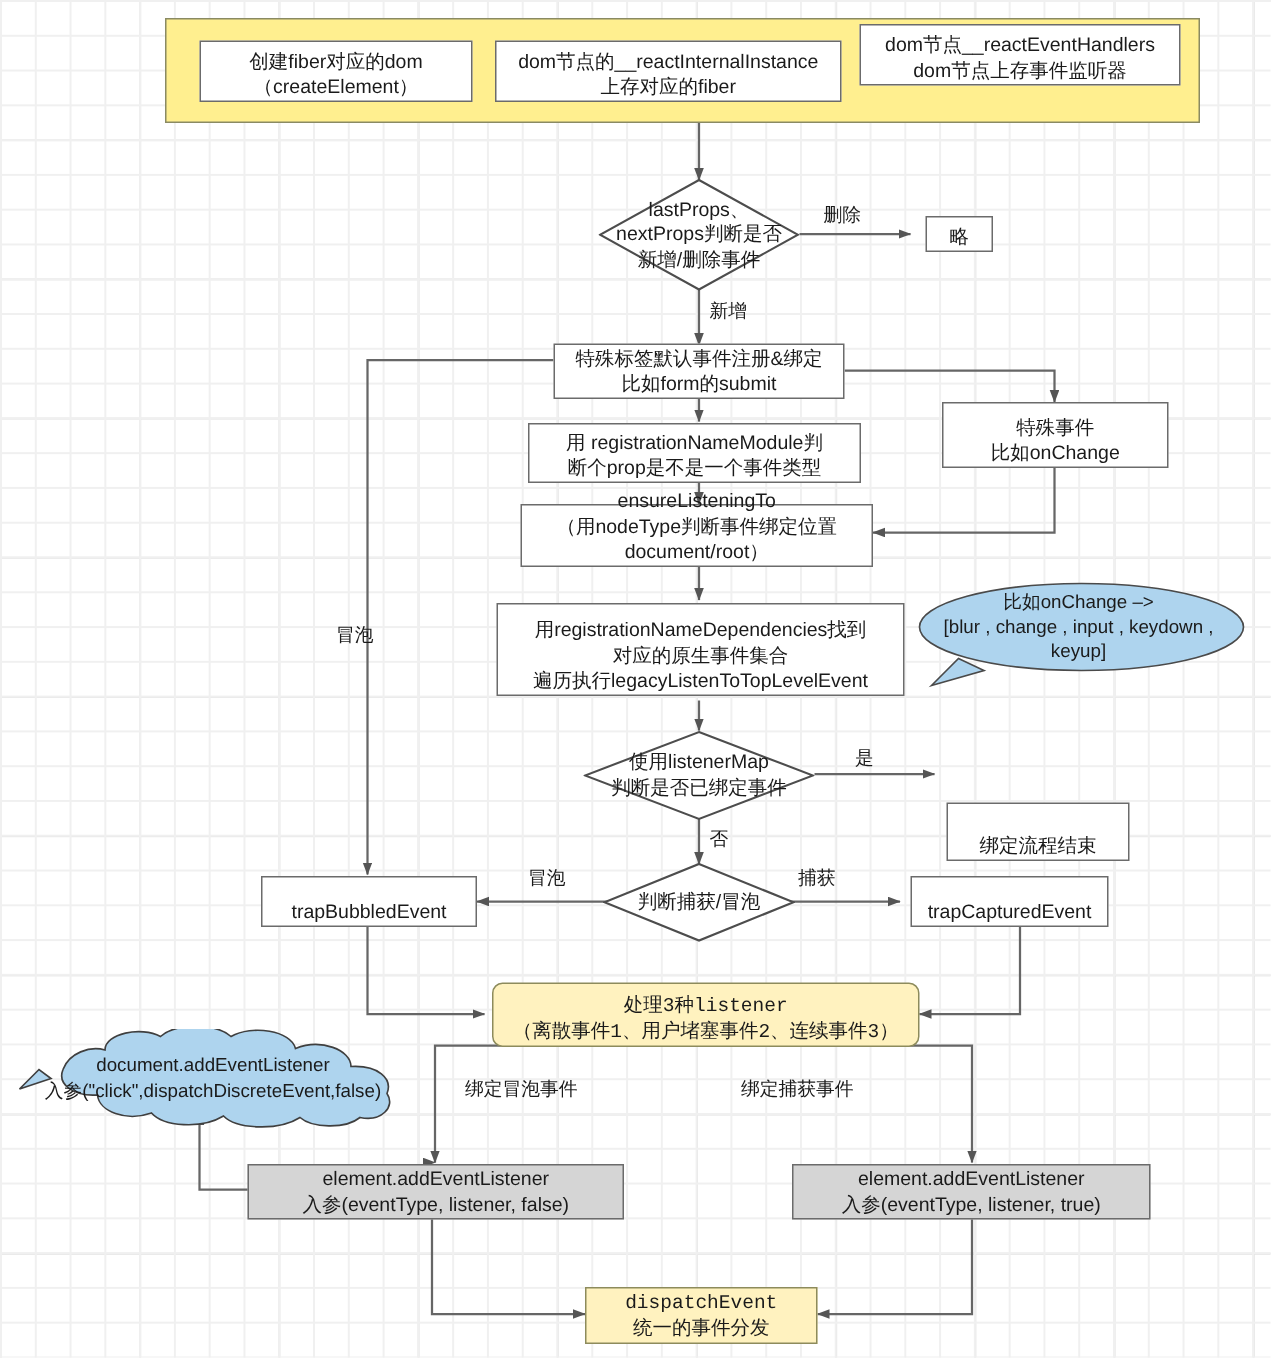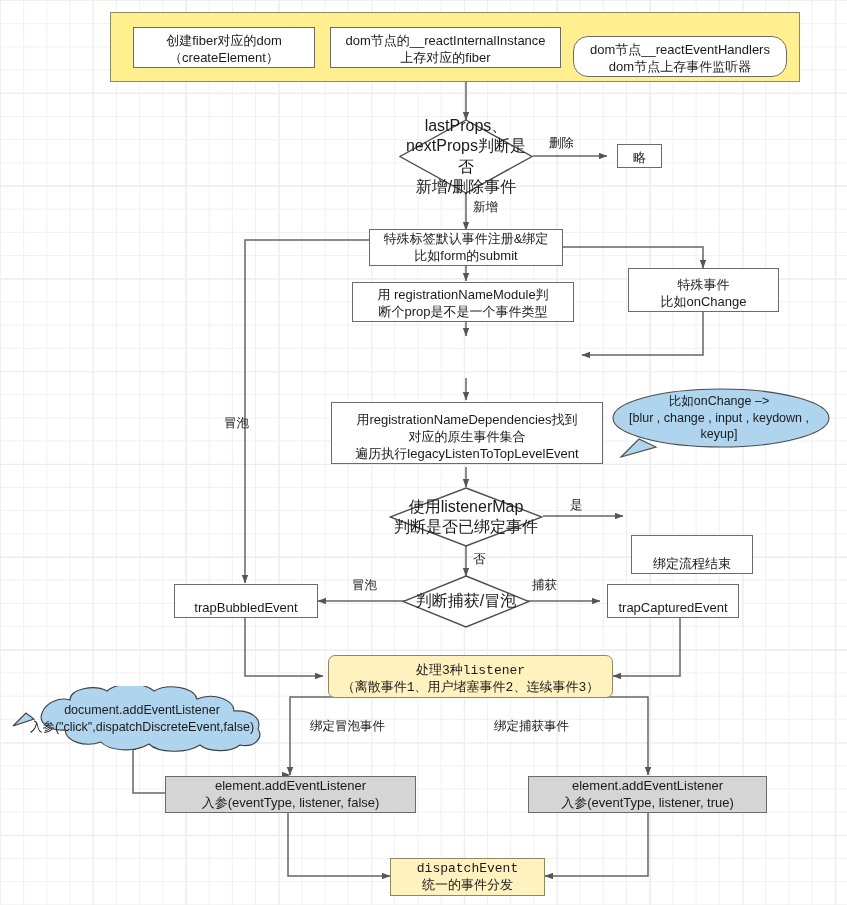--- a/index.html
+++ b/index.html
@@ -26,21 +26,21 @@
   .node{position:absolute;box-sizing:border-box;display:flex;align-items:flex-end;
         justify-content:center;text-align:center;color:#1a1a1a;line-height:1.30;}
   .box{background:#ffffff;border:1.6px solid #6b6b6b;font-size:13px;}
   .banner{background:#ffef8f;border:1.6px solid #8a8a63;}
   .yellowbox{background:#fff2bf;border:1.6px solid #8d8b5c;font-size:13px;font-family:Liberation Mono, monospace;}
   .yellowbox.round{border-radius:7px;}
   .graybox{background:#d5d5d5;border:1.6px solid #6b6b6b;font-size:13px;}
   .diamondwrap{position:absolute;}
   .dlabel{position:absolute;left:0;top:0;width:100%;height:100%;
           display:flex;align-items:center;justify-content:center;text-align:center;
-          font-size:16px;color:#1a1a1a;line-height:1.28;pointer-events:none;}
+          font-size:13px;color:#1a1a1a;line-height:1.28;pointer-events:none;}
   .elabel{position:absolute;font-size:12.5px;color:#1a1a1a;white-space:nowrap;}
   .bubbletext{position:absolute;left:0;top:0;width:100%;height:100%;
           display:flex;align-items:center;justify-content:center;text-align:center;
           font-size:12.5px;color:#1a1a1a;line-height:1.35;pointer-events:none;}
   .nl{display:block;}
 </style>
 </head>
 <body>
 
 <div id="canvas">
@@ -107,21 +107,21 @@
     </span>
   </div>
 
   <div class="node box" style="left:330px;top:27px;width:231px;height:41px;">
     <span>
       <span class="nl">dom节点的__reactInternalInstance</span>
       <span class="nl">上存对应的fiber</span>
     </span>
   </div>
 
-  <div class="node box" style="left:573px;top:36px;width:214px;height:41px;border-radius:15px;">
+  <div class="node box" style="left:573px;top:16px;width:214px;height:41px;">
     <span>
       <span class="nl">dom节点__reactEventHandlers</span>
       <span class="nl">dom节点上存事件监听器</span>
     </span>
   </div>
 
   <div class="diamondwrap" style="left:399px;top:119px;width:134px;height:75px;">
     <svg width="134" height="75" viewBox="0 0 134 75">
       <polygon points="67,1 133,37.5 67,74 1,37.5" fill="#ffffff" stroke="#4d4d4d" stroke-width="1.4"></polygon>
     </svg>
@@ -156,20 +156,27 @@
     </span>
   </div>
 
   <div class="node box" style="left:352px;top:282px;width:222px;height:40px;">
     <span>
       <span class="nl">用 registrationNameModule判</span>
       <span class="nl">断个prop是不是一个事件类型</span>
     </span>
   </div>
 
+  <div class="node box" style="left:347px;top:336px;width:235px;height:42px;">
+    <span>
+      <span class="nl">ensureListeningTo</span>
+      <span class="nl">（用nodeType判断事件绑定位置</span>
+      <span class="nl">document/root）</span>
+    </span>
+  </div>
 
   <div class="node box" style="left:331px;top:402px;width:272px;height:62px;">
     <span>
       <span class="nl">用registrationNameDependencies找到</span>
       <span class="nl">对应的原生事件集合</span>
       <span class="nl">遍历执行legacyListenToTopLevelEvent</span>
     </span>
   </div>
 
   <div class="diamondwrap" style="left:601px;top:385px;width:236px;height:80px;">

